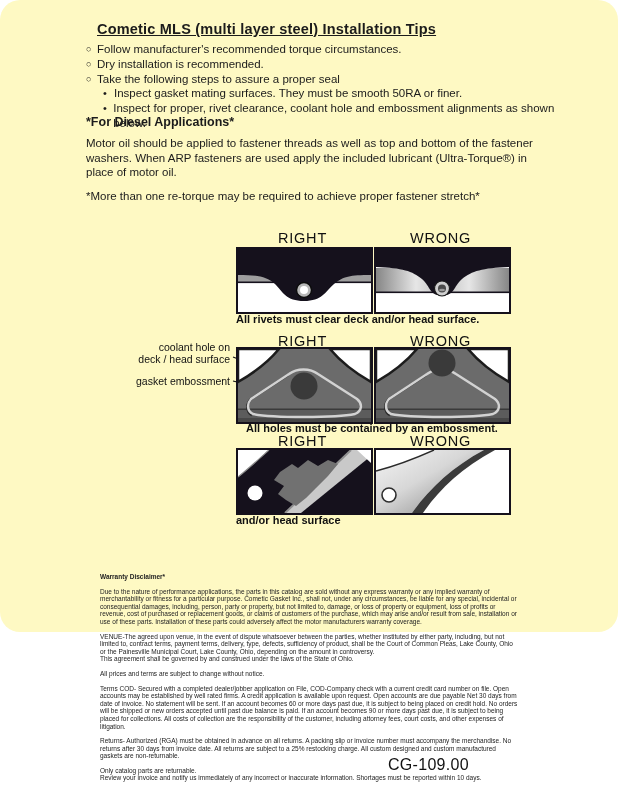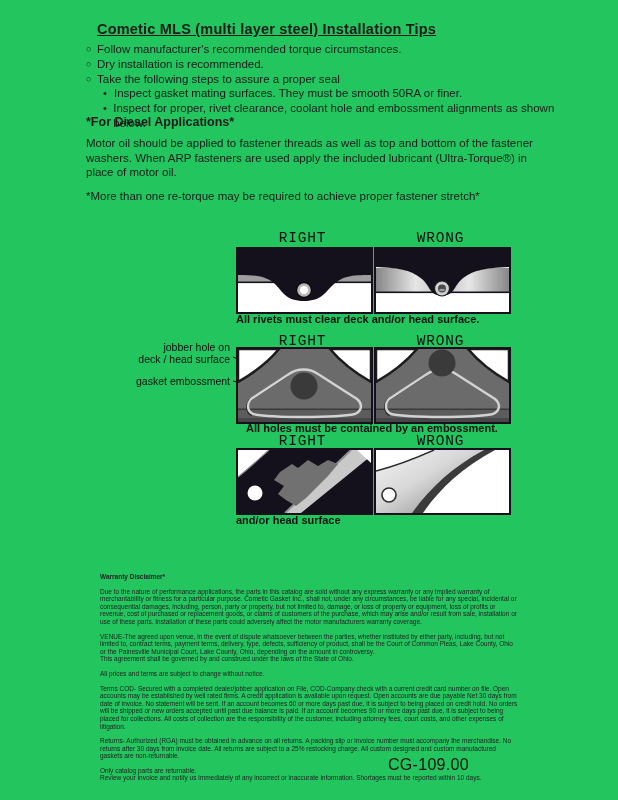--- a/index.html
+++ b/index.html
@@ -1,32 +1,32 @@
 <!DOCTYPE html>
 <html><head>
 <meta charset="utf-8">
 <style>
   html,body{margin:0;padding:0;background:#fff;}
   body{width:618px;height:800px;overflow:hidden;font-family:"Liberation Sans",sans-serif;color:#1b1b1b;}
-  .page{position:relative;width:618px;height:800px;background:#22c55e;}
+  .page{position:relative;width:618px;height:632px;background:#fef9c3;border-radius:20px;}
 
   .title{position:absolute;left:97px;top:21px;font-size:14.5px;font-weight:bold;text-decoration:underline;letter-spacing:.2px;}
 
   .bullets{position:absolute;left:86px;top:42px;width:470px;font-size:11.5px;line-height:14.8px;}
   .b-row{display:flex;}
   .b-mark{width:11px;font-size:9px;line-height:14.8px;color:#1b1b1b;}
   .sub .b-mark{font-size:11px;}
   .sub{padding-left:17px;}
 
   .diesel{position:absolute;left:86px;top:115px;width:466px;}
   .diesel h2{margin:0 0 7px 0;font-size:12.5px;font-weight:bold;}
   .diesel p{margin:0 0 9px 0;font-size:11.5px;line-height:14.6px;}
 
   .diag{position:absolute;left:0;width:618px;}
-  .dg-label{position:absolute;top:0;width:133px;text-align:center;font-size:14.5px;letter-spacing:.8px;color:#111;font-family:Liberation Mono, monospace;}
+  .dg-label{position:absolute;top:0;width:133px;text-align:center;font-size:14.5px;letter-spacing:.8px;color:#111;}
   .panel{position:absolute;width:133px;height:63px;border:2.5px solid #15111c;background:#fff;box-sizing:content-box;}
   .panel svg{display:block;}
   .cap{position:absolute;font-size:11px;font-weight:bold;color:#111;white-space:nowrap;}
 
   .side-label{position:absolute;font-size:10.5px;line-height:12px;text-align:right;color:#111;white-space:nowrap;}
 
   .legal{position:absolute;left:100px;top:573px;width:420px;font-size:6.5px;line-height:7.6px;color:#222;}
   .legal p{margin:0 0 7px 0;}
   .legal .lh{font-weight:bold;margin-bottom:7px;}
   .legal .tight{margin-bottom:0;}
@@ -106,21 +106,21 @@
     </div>
 
     <div class="cap" style="left:236px;top:83px;">All rivets must clear deck and/or head surface.</div>
   </div>
 
   <div class="diag" style="top:333px;height:105px;">
     <div class="dg-label" style="left:236px;">RIGHT</div>
     <div class="dg-label" style="left:374px;">WRONG</div>
 
     <div class="side-label" style="left:100px;top:8px;width:130px;">
-      <div>jobber hole on</div>
+      <div>coolant hole on</div>
       <div>deck / head surface</div>
     </div>
     <div class="side-label" style="left:100px;top:42px;width:130px;">gasket embossment</div>
 
     <svg width="310" height="80" viewBox="0 0 310 80" style="position:absolute;left:0;top:0;pointer-events:none;">
       <line x1="233" y1="24" x2="301" y2="50" stroke="#111" stroke-width="1.1"></line>
       <line x1="233" y1="48" x2="289" y2="62" stroke="#111" stroke-width="1.1"></line>
     </svg>
 
     <div class="panel" style="left:236px;top:14px;height:73px;">

